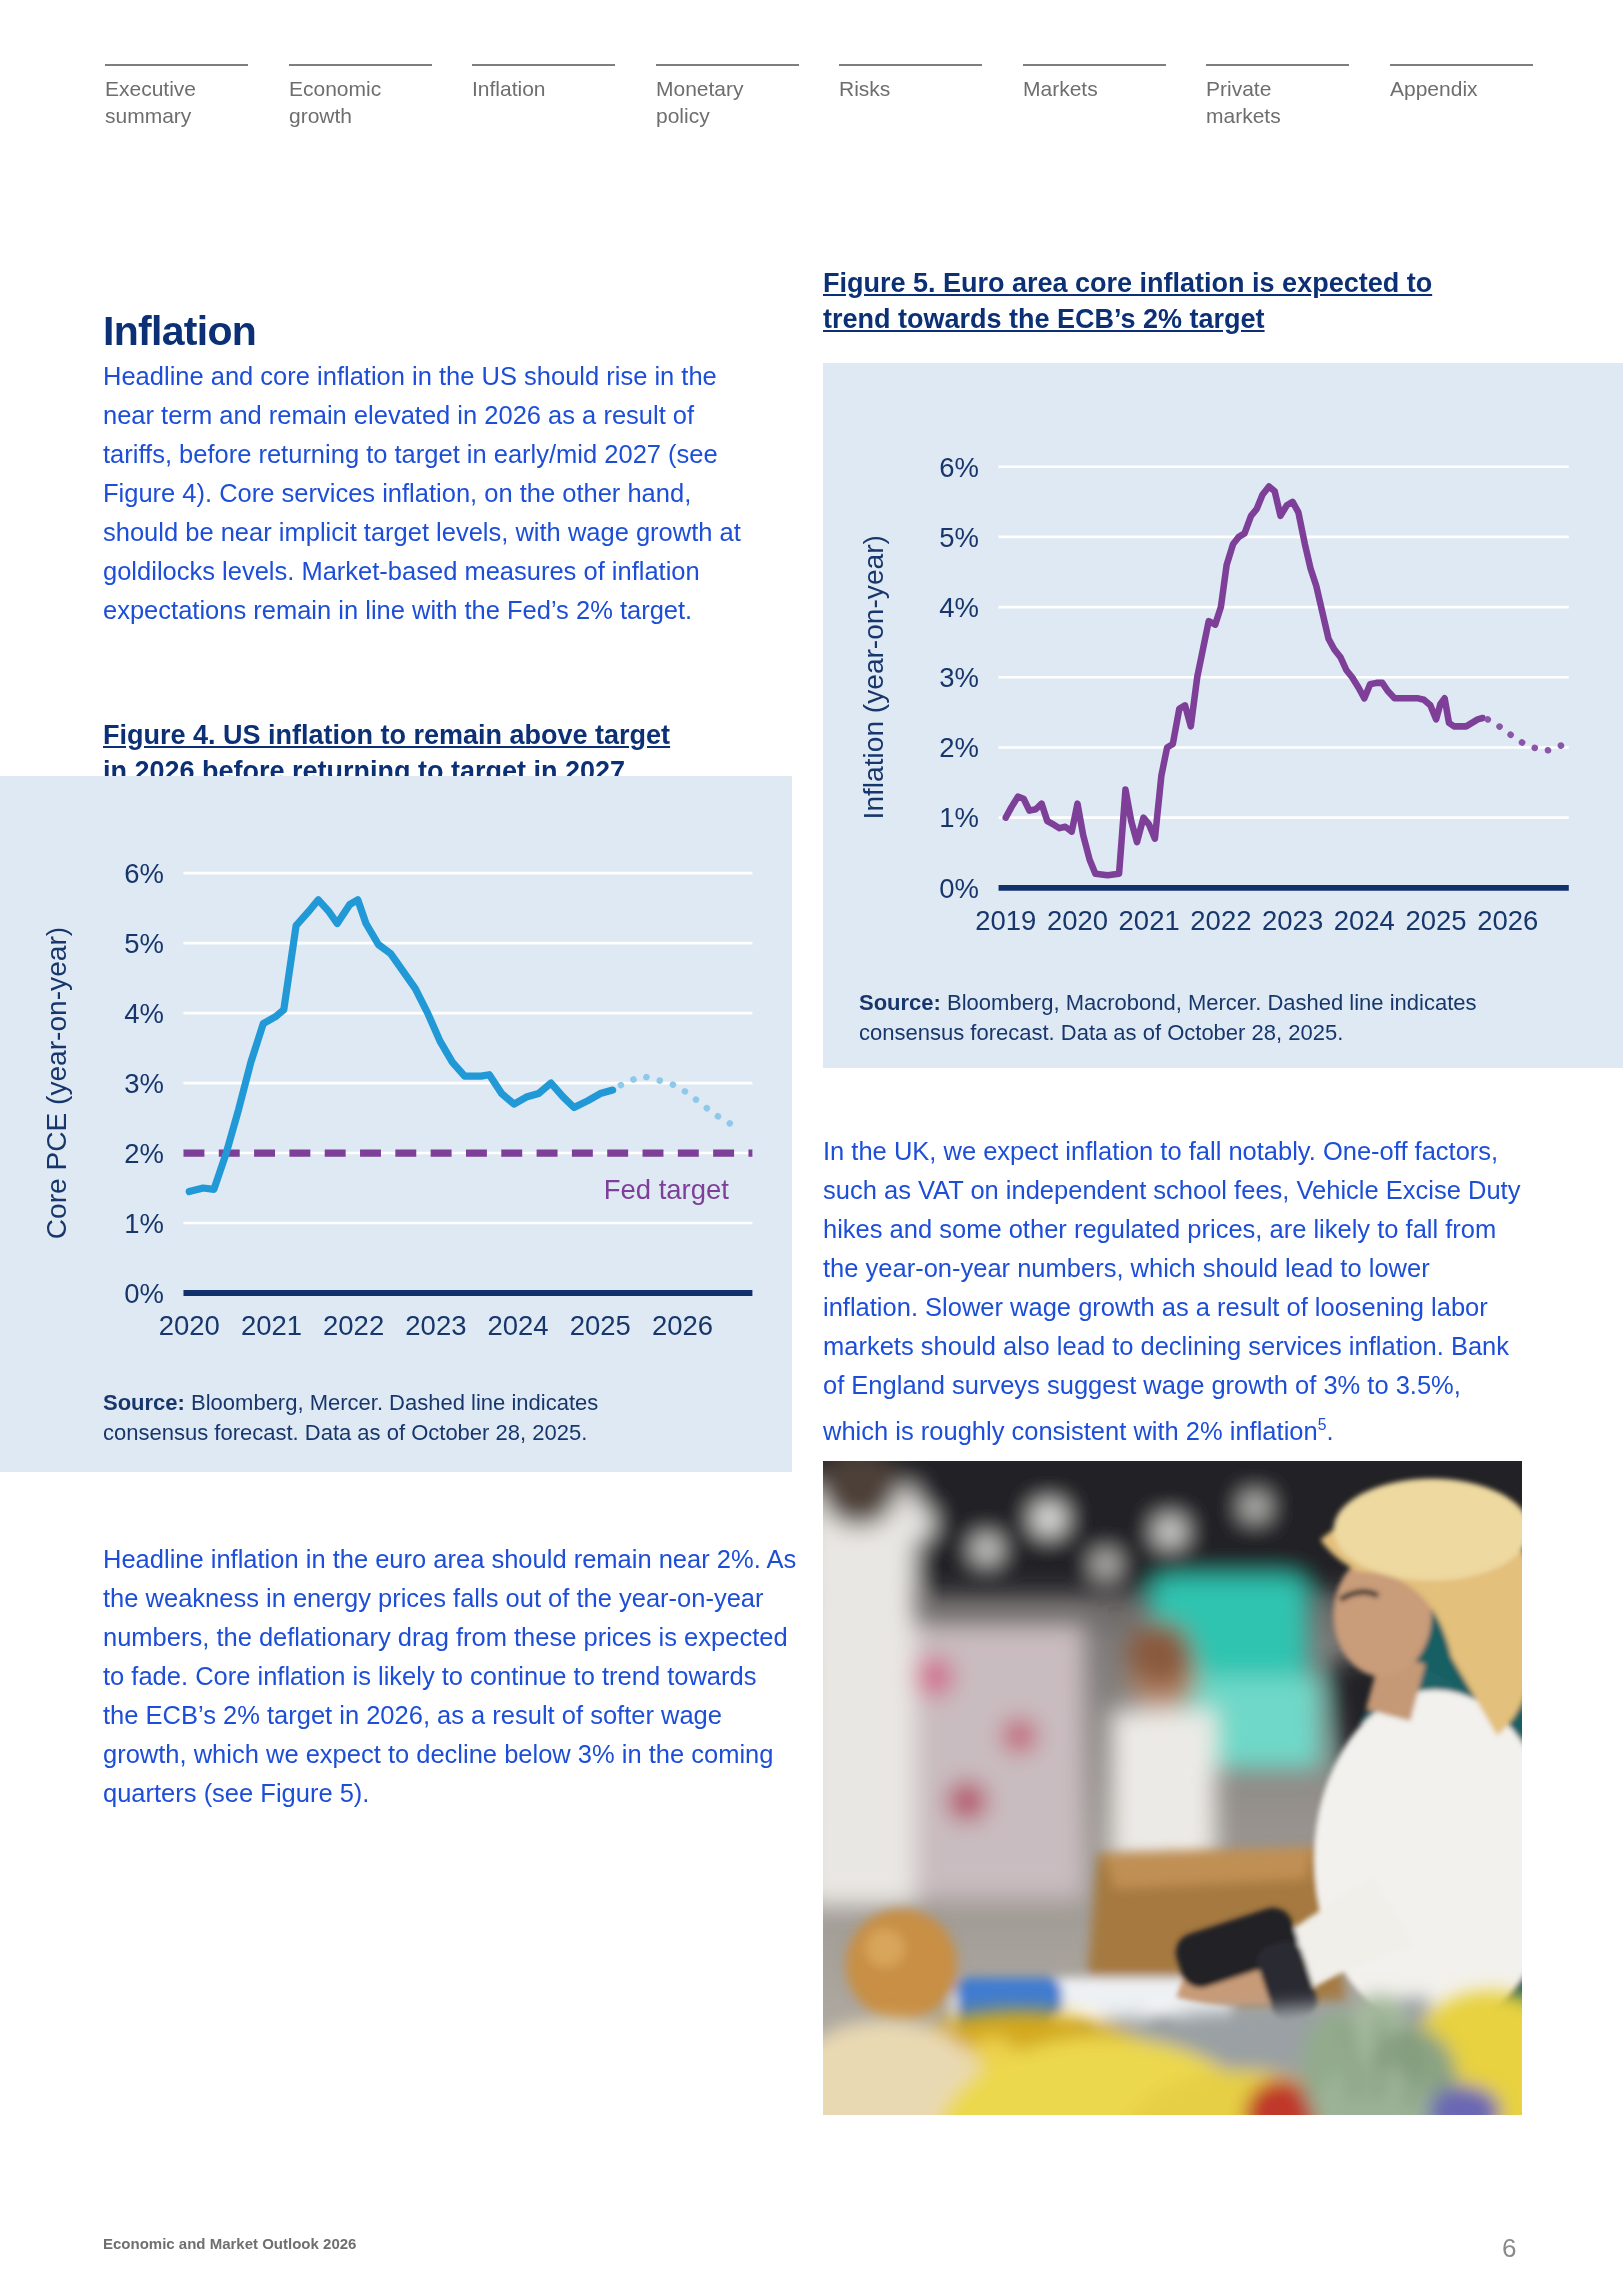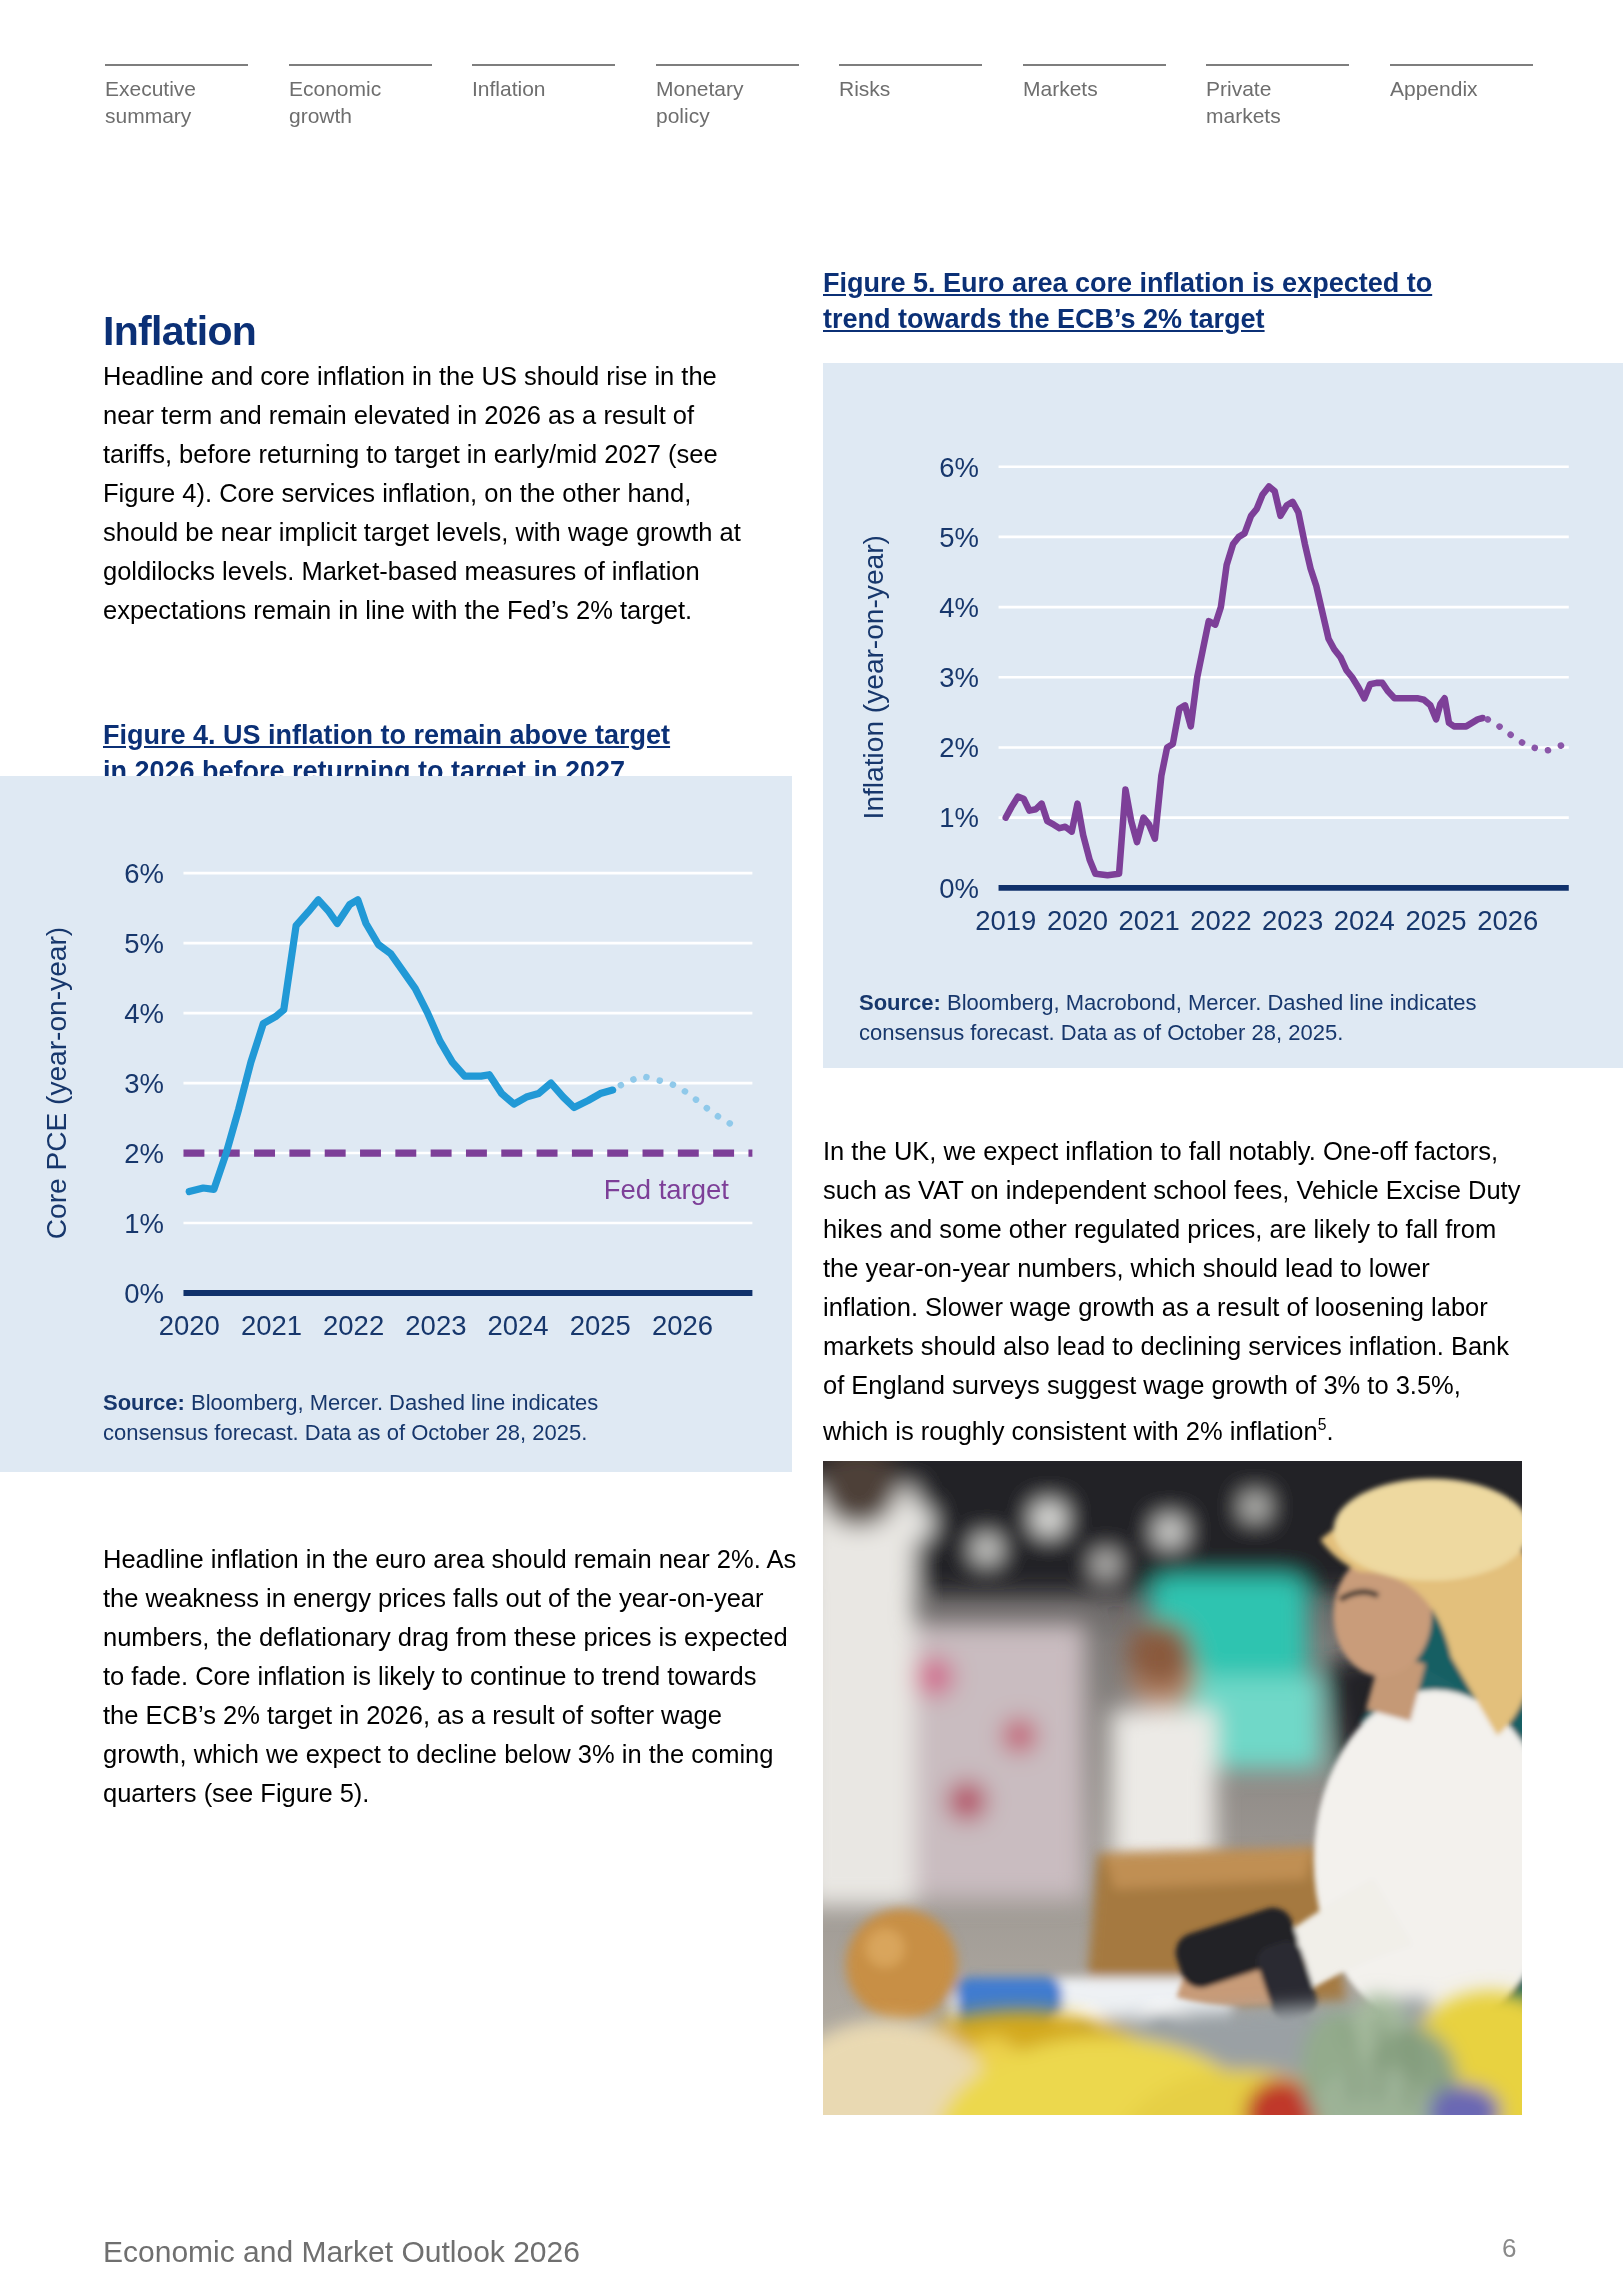--- a/index.html
+++ b/index.html
@@ -6,36 +6,36 @@
   body{font-family:"Liberation Sans",sans-serif;}
   .page{position:relative;width:1623px;height:2295px;background:#ffffff;overflow:hidden;margin-top:44px;}
 
   
   .nav-item{position:absolute;top:19.6px;width:143px;border-top:2.6px solid #7e7e7e;
     padding-top:9.2px;color:#6e6e6e;font-size:21px;line-height:27.5px;text-decoration:none;display:block;}
 
   
   .h1{position:absolute;color:#0b3076;font-size:41px;font-weight:bold;letter-spacing:-0.7px;}
   .fig-title{position:absolute;color:#0b3076;font-size:27px;line-height:36px;font-weight:bold;text-decoration:underline;}
-  .body-text{position:absolute;color:#000000;font-size:25.5px;line-height:39px;}
+  .body-text{position:absolute;color:#1d4ed8;font-size:25.5px;line-height:39px;}
   sup{font-size:15.7px;}
 
   
   .panel{position:absolute;background:#dfe9f3;}
   .chart-svg{position:absolute;left:0;top:19.6px;}
   svg text{font-family:"Liberation Sans",sans-serif;}
   .source{position:absolute;color:#17376c;font-size:22px;line-height:30px;margin:0;}
   .source strong{font-weight:bold;}
 
   
   .photo{position:absolute;overflow:hidden;}
   .photo svg{display:block;}
 
   
-  .footer-title{position:absolute;color:#6f6f6f;font-size:30px;font-weight:normal;text-align:right;}
+  .footer-title{position:absolute;color:#6f6f6f;font-size:15px;font-weight:bold;text-align:right;}
   .footer-page{position:absolute;color:#8a8a8a;font-size:26px;}
 </style>
 </head>
 <body>
 
 <div class="page">
 
   <nav>
     <a class="nav-item" style="left:105px">Executive summary</a>
     <a class="nav-item" style="left:289px">Economic growth</a>

